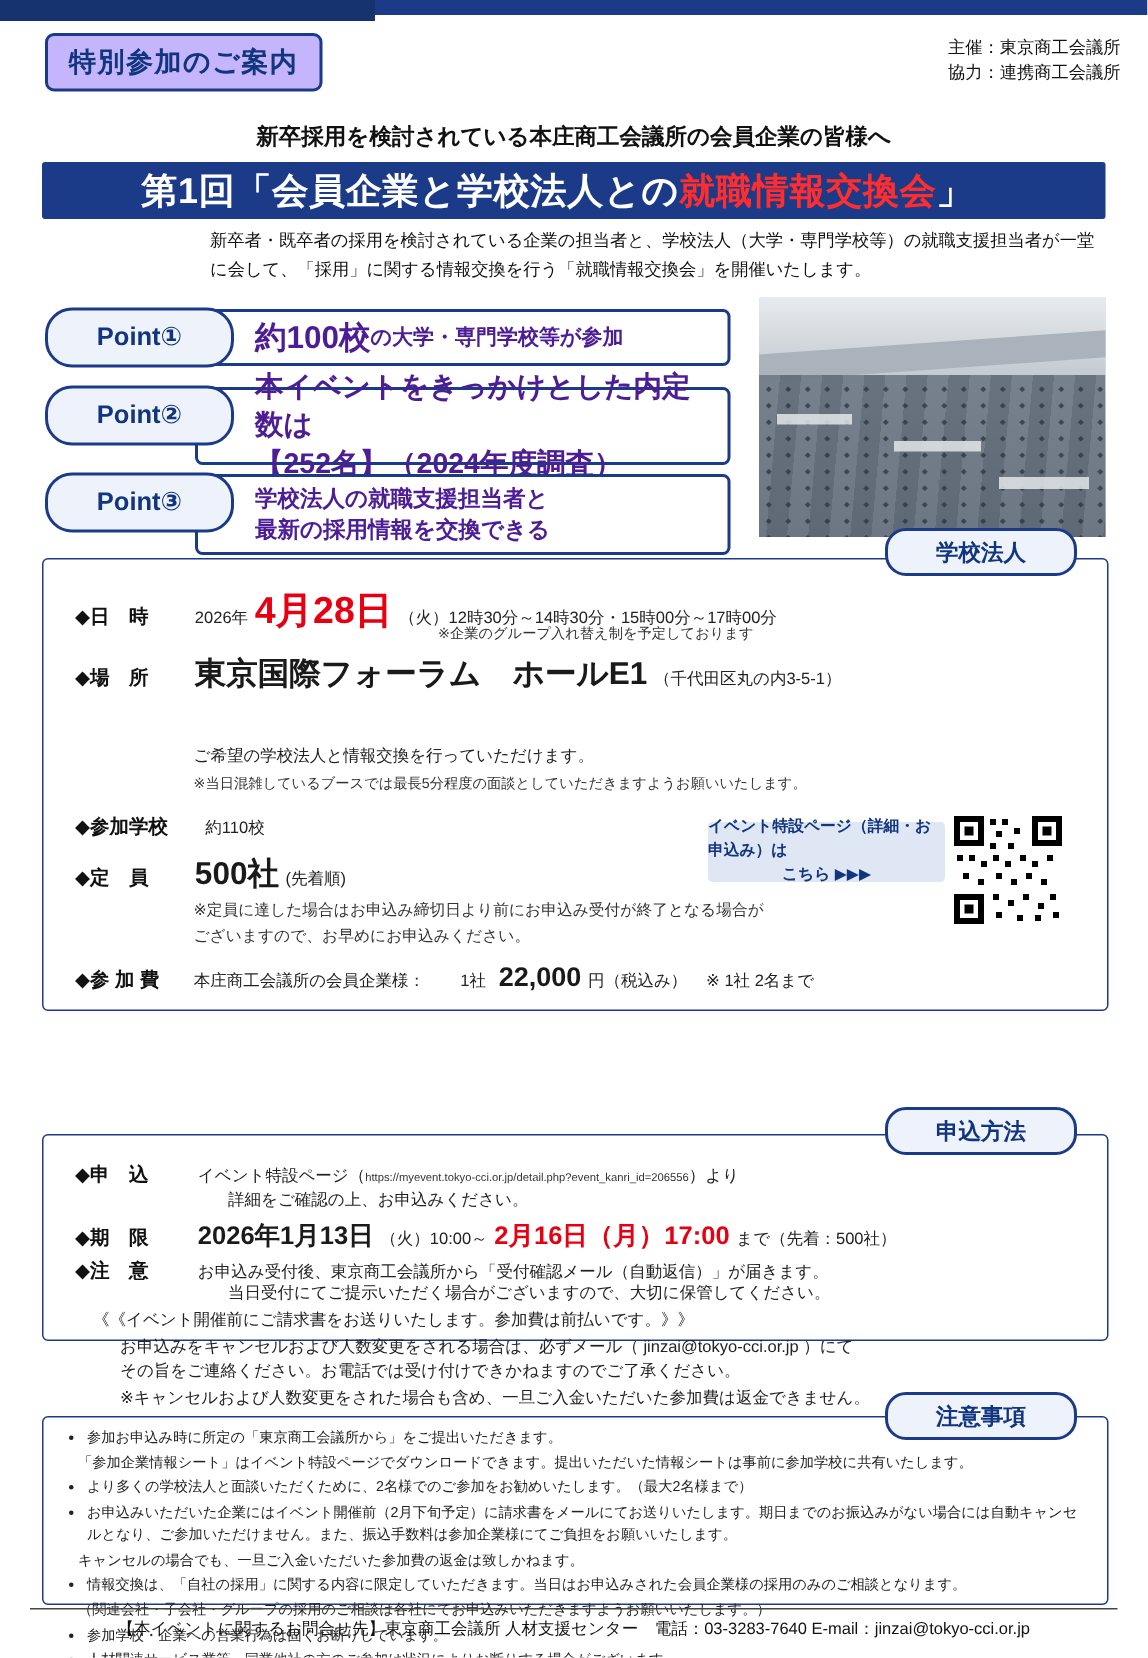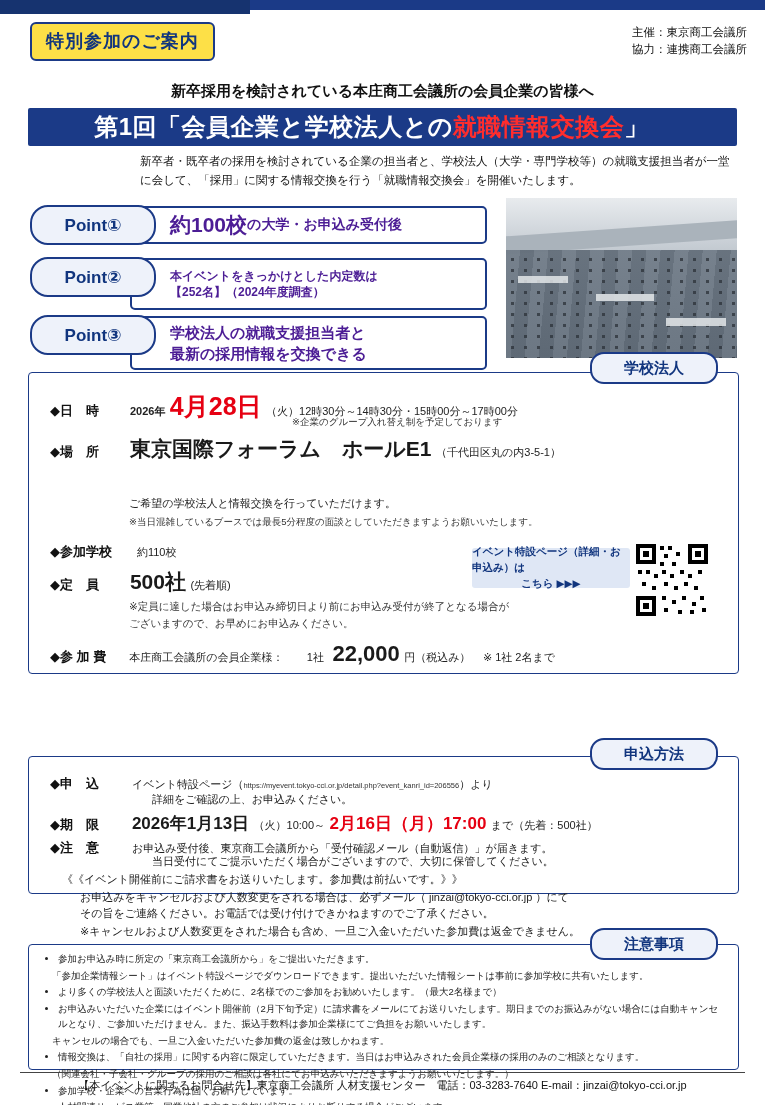--- a/index.html
+++ b/index.html
@@ -14,21 +14,21 @@
   .page{position:relative;width:765px;height:1105px;}
   .topbar{position:absolute;top:0;left:0;width:765px;height:10px;background:#1b3a87;}
   .topbar2{position:absolute;top:0;left:0;width:250px;height:14px;background:#16336f;}
 
   
   .hdr-title{
     position:absolute;left:30px;top:22px;
     border:2px solid #1b3a87;border-radius:6px;
     padding:5px 14px 6px 14px;
     font-size:18px;font-weight:bold;color:#11357e;letter-spacing:1px;
-    background:#fde047;
+    background:#c4b5fd;
   }
   .hdr-right{
     position:absolute;right:18px;top:24px;text-align:right;
     font-size:11.5px;line-height:1.5;color:#111;
   }
   .lead{
     position:absolute;left:0;top:82px;width:765px;text-align:center;
     font-size:15px;font-weight:bold;color:#111;
   }
   
@@ -56,21 +56,21 @@
     font-size:17px;font-weight:bold;color:#11357e;z-index:3;
   }
   .point .box{
     position:absolute;left:100px;top:1px;
     border:2px solid #1b3a87;border-radius:5px;background:#fff;
     display:flex;align-items:center;
     padding-left:38px;padding-right:10px;
     font-weight:bold;color:#4c1d95;z-index:2;
   }
   #pt1{top:205px;} #pt1 .box{width:305px;height:34px;font-size:16px;}
-  #pt2{top:257px;} #pt2 .box{width:305px;height:48px;font-size:12px;line-height:1.35;}
+  #pt2{top:257px;} #pt2 .box{width:305px;height:48px;font-size:19px;line-height:1.35;}
   #pt3{top:315px;} #pt3 .box{width:305px;height:50px;font-size:15px;line-height:1.4;}
   .pt-big{font-size:21px;}
   .pt-sub{font-size:14px;}
 
   
   .photo{
     position:absolute;left:506px;top:198px;width:231px;height:160px;
     background:linear-gradient(#cfd6dd 0%, #b9c2cb 35%, #8d98a4 60%, #55606c 100%);
     overflow:hidden;
   }
@@ -162,21 +162,21 @@
     <div class="floor"></div>
     <div class="dots"></div>
     <div class="tbl" style="left:12px;top:78px;width:50px;height:7px;"></div>
     <div class="tbl" style="left:90px;top:96px;width:58px;height:7px;"></div>
     <div class="tbl" style="left:160px;top:120px;width:60px;height:8px;"></div>
   </div>
 
   <div class="point" id="pt1">
     <div class="box">
       <span class="pt-big">約100校</span>
-        <span class="pt-sub">の大学・お申込み受付後</span>
+        <span class="pt-sub">の大学・専門学校等が参加</span>
     </div>
     <div class="pill">Point①</div>
   </div>
 
   <div class="point" id="pt2">
     <div class="box">
       <div>
         <div>本イベントをきっかけとした内定数は</div>
         <div>【252名】（2024年度調査）</div>
       </div>
@@ -193,21 +193,21 @@
     </div>
     <div class="pill">Point③</div>
   </div>
 
   <div class="outline" id="box-gaiyo"></div>
   <div class="sec-tab" id="tab-gaiyo">学校法人</div>
 
   <div class="row" style="left:50px;top:390px;width:680px;">
     <span class="lbl">◆日　時</span>
     <span style="display:inline-block;width:22px;"></span>
-    <span class="small" style="font-weight:bold;">2026年</span>
+    <span class="small" style="font-weight:normal;">2026年</span>
     <span style="font-size:25px;font-weight:bold;" class="red">4月28日</span>
     <span class="small">（火）12時30分～14時30分・15時00分～17時00分</span>
   </div>
   <div class="row xsmall" style="left:292px;top:416px;">※企業のグループ入れ替え制を予定しております</div>
 
   <div class="row" style="left:50px;top:435px;">
     <span class="lbl">◆場　所</span>
     <span style="display:inline-block;width:22px;"></span>
     <span style="font-size:21px;font-weight:bold;">東京国際フォーラム　ホールE1</span>
     <span class="small">（千代田区丸の内3-5-1）</span>
@@ -229,21 +229,21 @@
     <span class="small">(先着順)</span>
   </div>
   <div class="row xsmall" style="left:129px;top:600px;font-size:10.5px;">※定員に達した場合はお申込み締切日より前にお申込み受付が終了となる場合が</div>
   <div class="row xsmall" style="left:129px;top:617px;font-size:10.5px;">ございますので、お早めにお申込みください。</div>
 
   <div class="row" style="left:50px;top:641px;">
     <span class="lbl">◆参 加 費</span>
     <span style="display:inline-block;width:14px;"></span>
     <span class="small">本庄商工会議所の会員企業様：</span>
     <span class="small" style="margin-left:19px;">1社</span>
-    <span style="font-size:22px;font-weight:bold;margin-left:4px;">22,000</span>
+    <span style="font-size:18px;font-weight:bold;margin-left:4px;">22,000</span>
     <span class="small">円（税込み）</span>
     <span class="small" style="margin-left:8px;">※ 1社 2名まで</span>
   </div>
 
   <div class="qrbox">
     <div>イベント特設ページ（詳細・お申込み）は</div>
     <div>こちら ▶▶▶</div>
   </div>
   <div class="qr">
     <div class="m" style="left:0;top:0;width:20px;height:20px;"></div>

